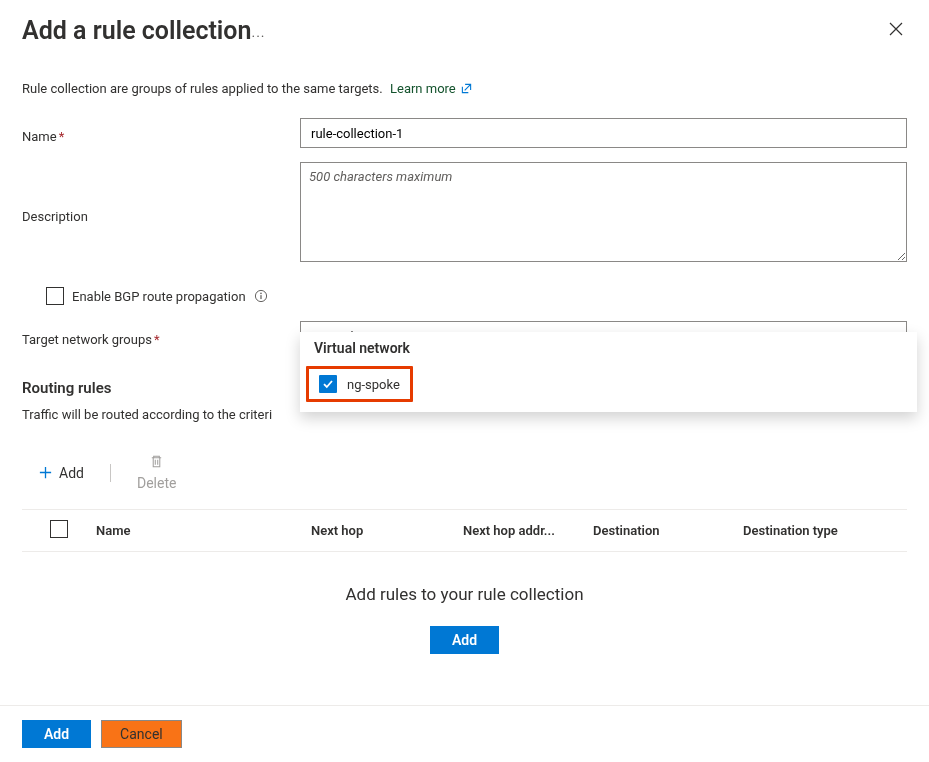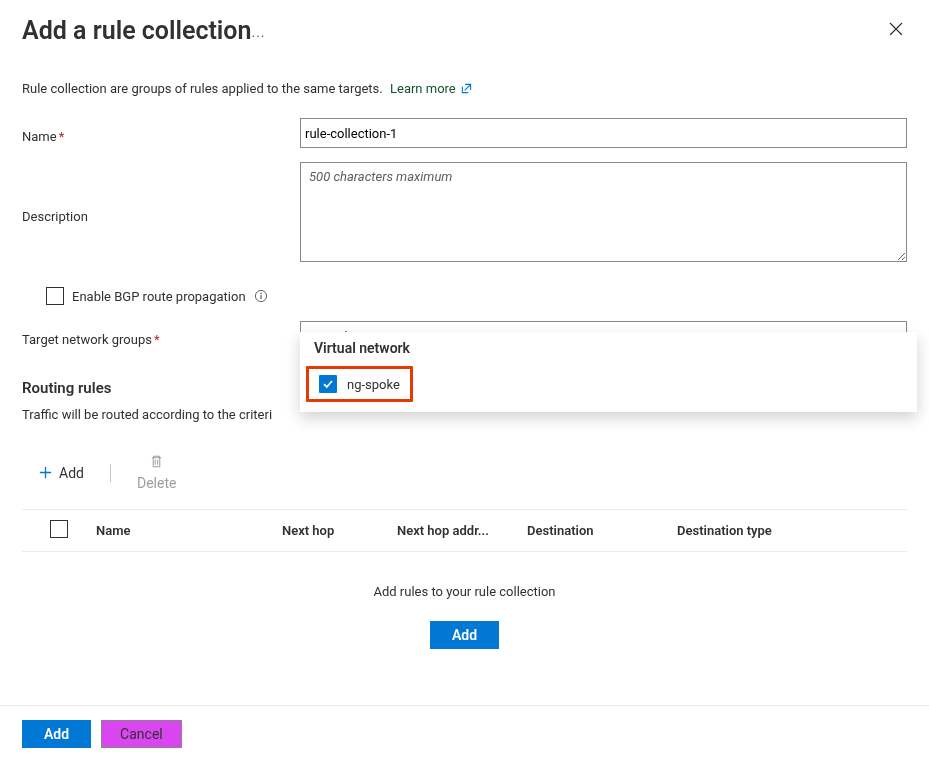--- a/index.html
+++ b/index.html
@@ -66,21 +66,21 @@
     color: #323130;
   }
   .req { color: #a4262c; margin-left: 2px; }
   .form-control {
     flex: 1;
   }
   input[type=text].fc, .select-fc {
     width: 100%;
     height: 30px;
     border: 1px solid #8a8886;
-    padding: 0 4px;
+    padding: 0 10px;
     font-family: inherit;
     font-size: 13px;
     background: #fff;
   }
   textarea.fc {
     width: 100%;
     height: 100px;
     border: 1px solid #8a8886;
     padding: 6px 8px;
     font-family: inherit;
@@ -149,51 +149,51 @@
     padding: 10px 0;
     font-weight: 600;
     color: #323130;
     font-size: 13px;
   }
   .th-chk { width: 74px; padding-left: 28px; }
   .th-chk .cell-chk {
     width: 18px; height: 18px; border: 1px solid #323130; display:inline-block;
   }
   .th-name { width: 186px; }
-  .th-nexthop { width: 115px; }
+  .th-nexthop { width: 152px; margin-left: 29px; }
   .th-nha { width: 130px; }
   .th-dest { width: 150px; }
   .th-desttype { width: 150px; }
 
   .empty {
     text-align: center;
     margin-top: 32px;
   }
   .empty-title {
     font-size: 21px;
     font-weight: 700;
     margin-bottom: 8px;
   }
   .empty-sub {
-    font-size: 13px;
+    font-size: 17px;
     color: #323130;
     margin-bottom: 22px;
   }
   .btn-primary {
     background: #0078d4;
     color: #fff;
     border: none;
     padding: 6px 22px;
     font-size: 14px;
     font-weight: 600;
     cursor: pointer;
     font-family: inherit;
   }
   .btn-default {
-    background: #d946ef;
+    background: #f97316;
     color: #323130;
     border: 1px solid #8a8886;
     padding: 5px 18px;
     font-size: 14px;
     cursor: pointer;
     font-family: inherit;
   }
   .footer {
     position: absolute;
     bottom: 0;

